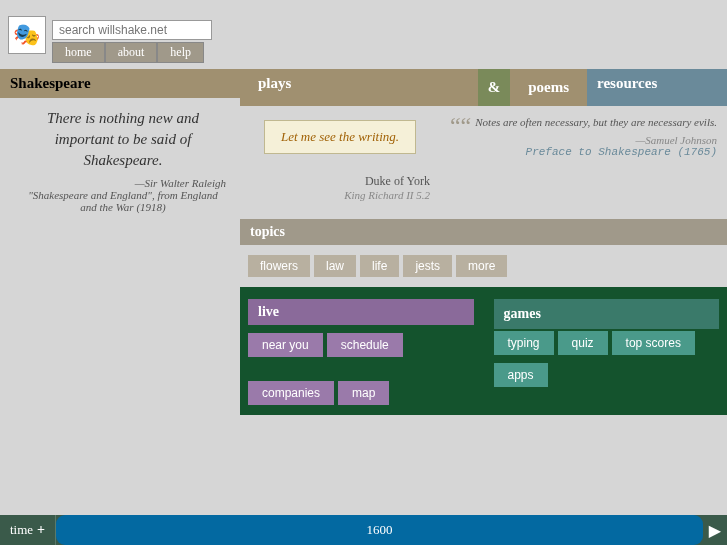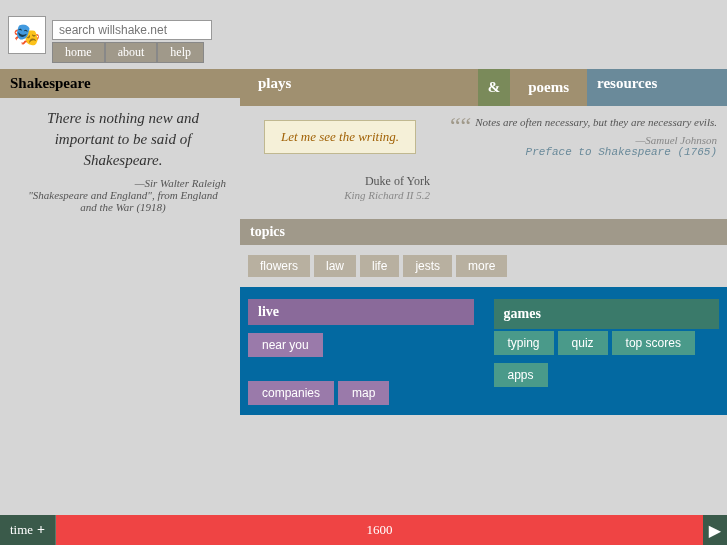--- a/index.html
+++ b/index.html
@@ -247,21 +247,21 @@
       font-size: 12px;
       cursor: pointer;
       border: none;
     }
 
     
     .live-games-row {
       display: flex;
       gap: 20px;
       padding: 12px 8px 8px 8px;
-      background: #0369a1;
+      background: #14532d;
     }
     .live-section, .games-section {
       flex: 1;
     }
     .live-header {
       background: #8a6a9a;
       color: #fff;
       padding: 5px 10px;
       font-size: 14px;
       font-weight: bold;
@@ -320,25 +320,26 @@
       height: 100%;
       border-right: 1px solid #5a7a6a;
     }
     .time-plus {
       color: #fff;
       font-size: 14px;
       font-weight: bold;
     }
     .time-line {
       flex: 1;
-      background: #ef4444;
+      background: #0369a1;
       height: 100%;
       display: flex;
       align-items: center;
       justify-content: center;
+      border-radius: 9px;
     }
     .time-year {
       color: #fff;
       font-size: 13px;
     }
     .time-arrow {
       color: #fff;
       font-size: 16px;
       padding: 0 6px;
       cursor: pointer;
@@ -405,20 +406,21 @@
         <button class="tag">more</button>
       </div>
     </div>
 
     <div class="live-games-row">
 
       <div class="live-section">
         <div class="live-header">live</div>
         <div class="live-tags">
           <button class="live-tag">near you</button>
+          <button class="live-tag">schedule</button>
         </div>
         <div class="live-tags" style="margin-top:20px;">
           <button class="live-tag">companies</button>
           <button class="live-tag">map</button>
         </div>
       </div>
 
       <div class="games-section">
         <div class="games-header">games</div>
         <div class="games-tags">

